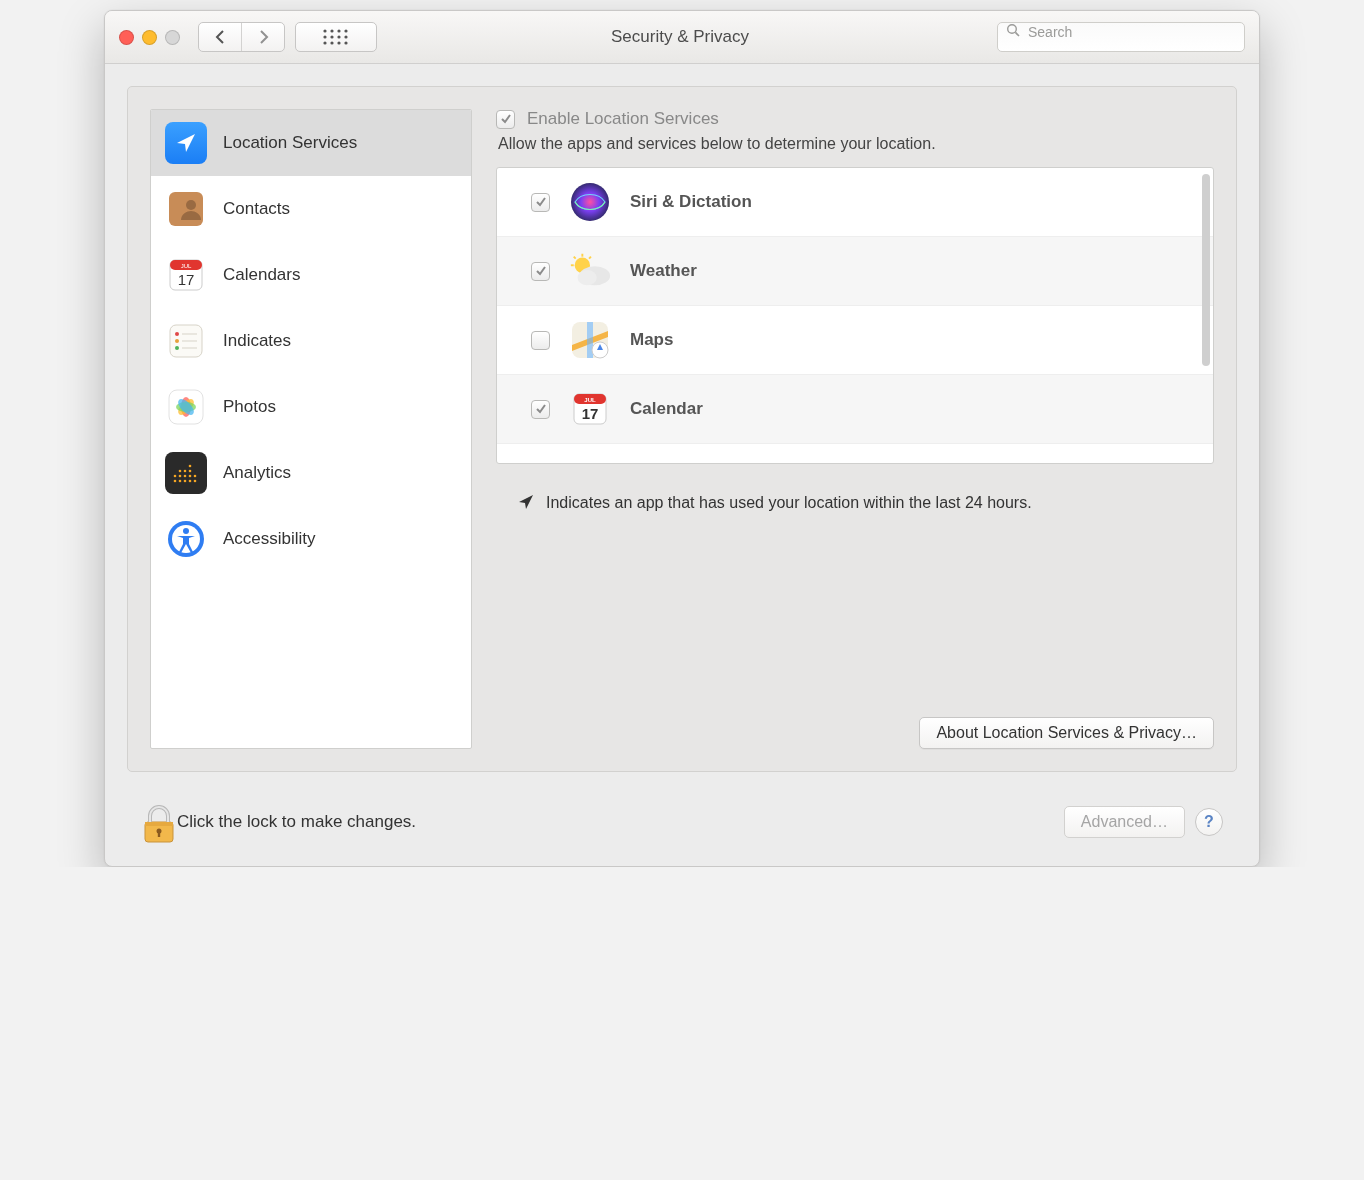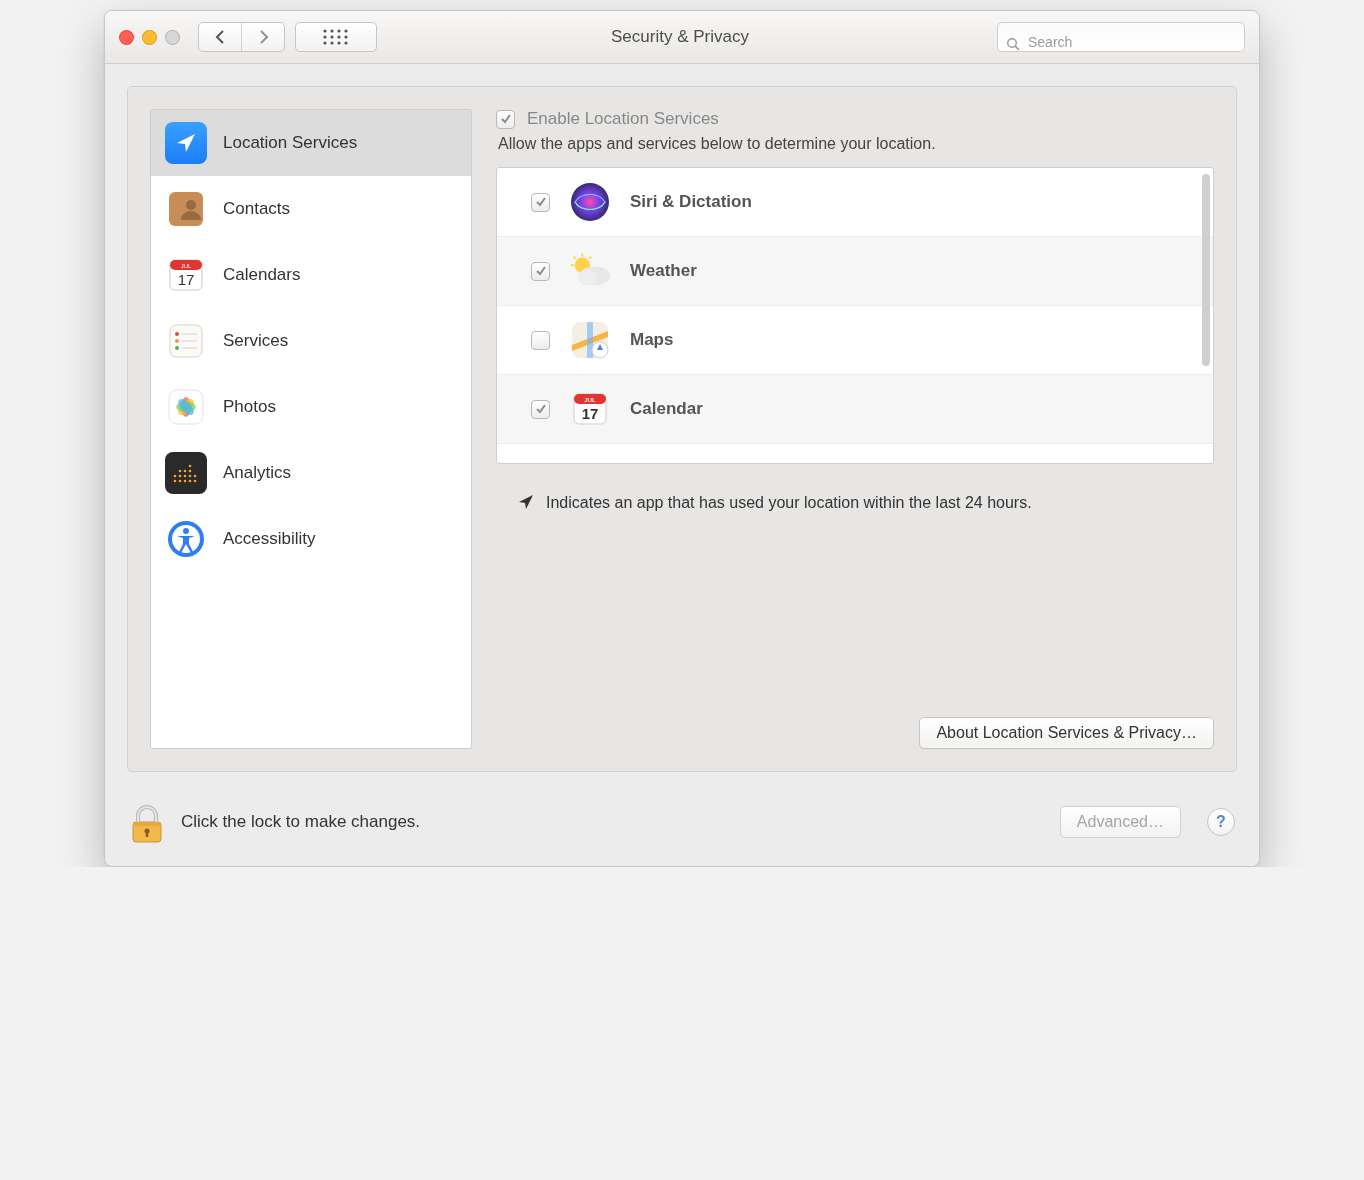--- a/index.html
+++ b/index.html
@@ -10,21 +10,21 @@
   .dot.close{background:#ff5f57;}
   .dot.min{background:#febc2e;}
   .dot.max{background:#d7d7d7;}
   .navseg{display:inline-flex;margin-left:18px;border:1px solid #c7c6c5;border-radius:5px;overflow:hidden;background:linear-gradient(#ffffff,#f3f2f1);}
   .navbtn{width:42px;height:28px;display:flex;align-items:center;justify-content:center;border-right:1px solid #d3d2d1;color:#919191;}
   .navbtn:last-child{border-right:none;}
   .navbtn.enabled{color:#555;}
   .gridbtn{margin-left:10px;border:1px solid #c7c6c5;border-radius:5px;width:80px;height:28px;background:linear-gradient(#ffffff,#f3f2f1);display:flex;align-items:center;justify-content:center;color:#555;}
   .title{position:absolute;left:0;right:4px;text-align:center;font-size:17px;color:#4c4c4c;pointer-events:none;font-weight:500;}
   .searchwrap{margin-left:auto;}
-  .search{width:230px;height:28px;border-radius:5px;border:1px solid #cfceca;background:linear-gradient(#fafafa,#fff);display:flex;align-items:flex-end;padding:0 8px;color:#9a9a98;}
+  .search{width:230px;height:28px;border-radius:5px;border:1px solid #cfceca;background:linear-gradient(#fafafa,#fff);display:flex;align-items:flex-start;padding:0 8px;color:#9a9a98;}
   .search svg{flex:0 0 auto;margin-right:6px;}
   .search input{border:0;outline:0;background:transparent;font-size:14px;color:#555;width:100%;}
   .search input::placeholder{color:#9b9b99;}
   .body{padding:22px 22px 14px;}
   .tabs{display:flex;justify-content:center;margin-bottom:-1px;position:relative;z-index:2;}
   .segtabs{display:inline-flex;border-radius:5px;overflow:hidden;border:1px solid #bfbfbf;background:linear-gradient(#ffffff,#f1f0ef);box-shadow:0 1px 0 rgba(255,255,255,.4) inset;}
   .segtab{padding:6px 20px;font-size:16px;border-right:1px solid #cfcfcd;color:#333;cursor:default;}
   .segtab:last-child{border-right:none;}
   .segtab.active{background:linear-gradient(#6eaefc,#2a7df4);color:#fff;border-right-color:#3f82e8;}
   .panel{border:1px solid #d2d1cf;background:#e7e6e5;border-radius:5px;padding:22px;display:flex;gap:24px;min-height:640px;}
@@ -42,21 +42,21 @@
   .applist{background:#fff;border:1px solid #cfcfcd;border-radius:3px;height:295px;position:relative;overflow:hidden;}
   .appscroll{position:absolute;top:6px;right:3px;bottom:6px;width:8px;background:#cfcfcf;border-radius:4px;height:192px;}
   .approw{display:flex;align-items:center;gap:18px;padding:12px 30px 12px 34px;font-size:17px;color:#555;border-bottom:1px solid #eeeeee;font-weight:bold;}
   .approw:nth-child(even){background:#f6f6f6;}
   .approw:last-child{border-bottom:none;}
   .appicon{width:44px;height:44px;border-radius:8px;display:flex;align-items:center;justify-content:center;flex:0 0 auto;}
   .indicator{display:flex;gap:12px;margin:28px 2px 0;align-items:flex-start;}
   .indicator .arrow{font-size:18px;color:#333;margin-top:2px;margin-left:20px;}
   .indicator-text{font-size:16px;color:#333;line-height:22px;}
   .aboutbtn{align-self:flex-end;margin-top:auto;background:linear-gradient(#ffffff,#f3f2f1);border:1px solid #c7c6c5;border-radius:5px;padding:6px 16px;font-size:16px;color:#333;box-shadow:0 1px 0 rgba(0,0,0,.03);}
-  .footer{display:flex;align-items:center;padding:18px 24px 26px;gap:16px;}
+  .footer{display:flex;align-items:center;padding:18px 36px 26px;}
   .lock{width:36px;height:36px;}
   .locktext{font-size:17px;color:#333;}
   .advbtn{margin-left:auto;background:linear-gradient(#ffffff,#f3f2f1);border:1px solid #d2d1cf;border-radius:5px;padding:6px 16px;font-size:16px;color:#a5a5a5;}
   .helpbtn{width:26px;height:26px;border-radius:50%;border:1px solid #c7c6c5;background:linear-gradient(#ffffff,#f3f2f1);color:#5a84c4;display:flex;align-items:center;justify-content:center;font-size:16px;font-weight:600;margin-left:10px;}
   
   .ic-location{background:linear-gradient(#3aa0ff,#1b7ef5);color:#fff;border-radius:8px;}
   .ic-analytics{background:#2a2a2a;border-radius:8px;}
 </style>
 </head>
 <body>
@@ -156,21 +156,21 @@
             <svg width="42" height="42" viewBox="0 0 42 42">
                 <rect x="5" y="5" width="32" height="32" rx="6" fill="#fbfaf6" stroke="#d7d3c8"></rect>
                 <circle cx="12" cy="14" r="2" fill="#e04848"></circle>
                 <circle cx="12" cy="21" r="2" fill="#e7a13c"></circle>
                 <circle cx="12" cy="28" r="2" fill="#4fb35b"></circle>
                 <line x1="17" y1="14" x2="32" y2="14" stroke="#d7d3c8"></line>
                 <line x1="17" y1="21" x2="32" y2="21" stroke="#d7d3c8"></line>
                 <line x1="17" y1="28" x2="32" y2="28" stroke="#d7d3c8"></line>
               </svg>
           </div>
-          <span>Services</span>
+          <span>Indicates</span>
         </div>
         <div class="sideitem">
           <div class="sidecon">
             <svg width="42" height="42" viewBox="0 0 42 42">
                 <rect x="4" y="4" width="34" height="34" rx="8" fill="#fff" stroke="#e2e2e2"></rect>
               <g transform="translate(21 21)">
                 <ellipse rx="5" ry="10" fill="#ff5f57" opacity=".75" transform="rotate(0)"></ellipse>
                 <ellipse rx="5" ry="10" fill="#febc2e" opacity=".75" transform="rotate(45)"></ellipse>
                 <ellipse rx="5" ry="10" fill="#7cd55d" opacity=".75" transform="rotate(90)"></ellipse>
                 <ellipse rx="5" ry="10" fill="#49b7ef" opacity=".75" transform="rotate(135)"></ellipse>

